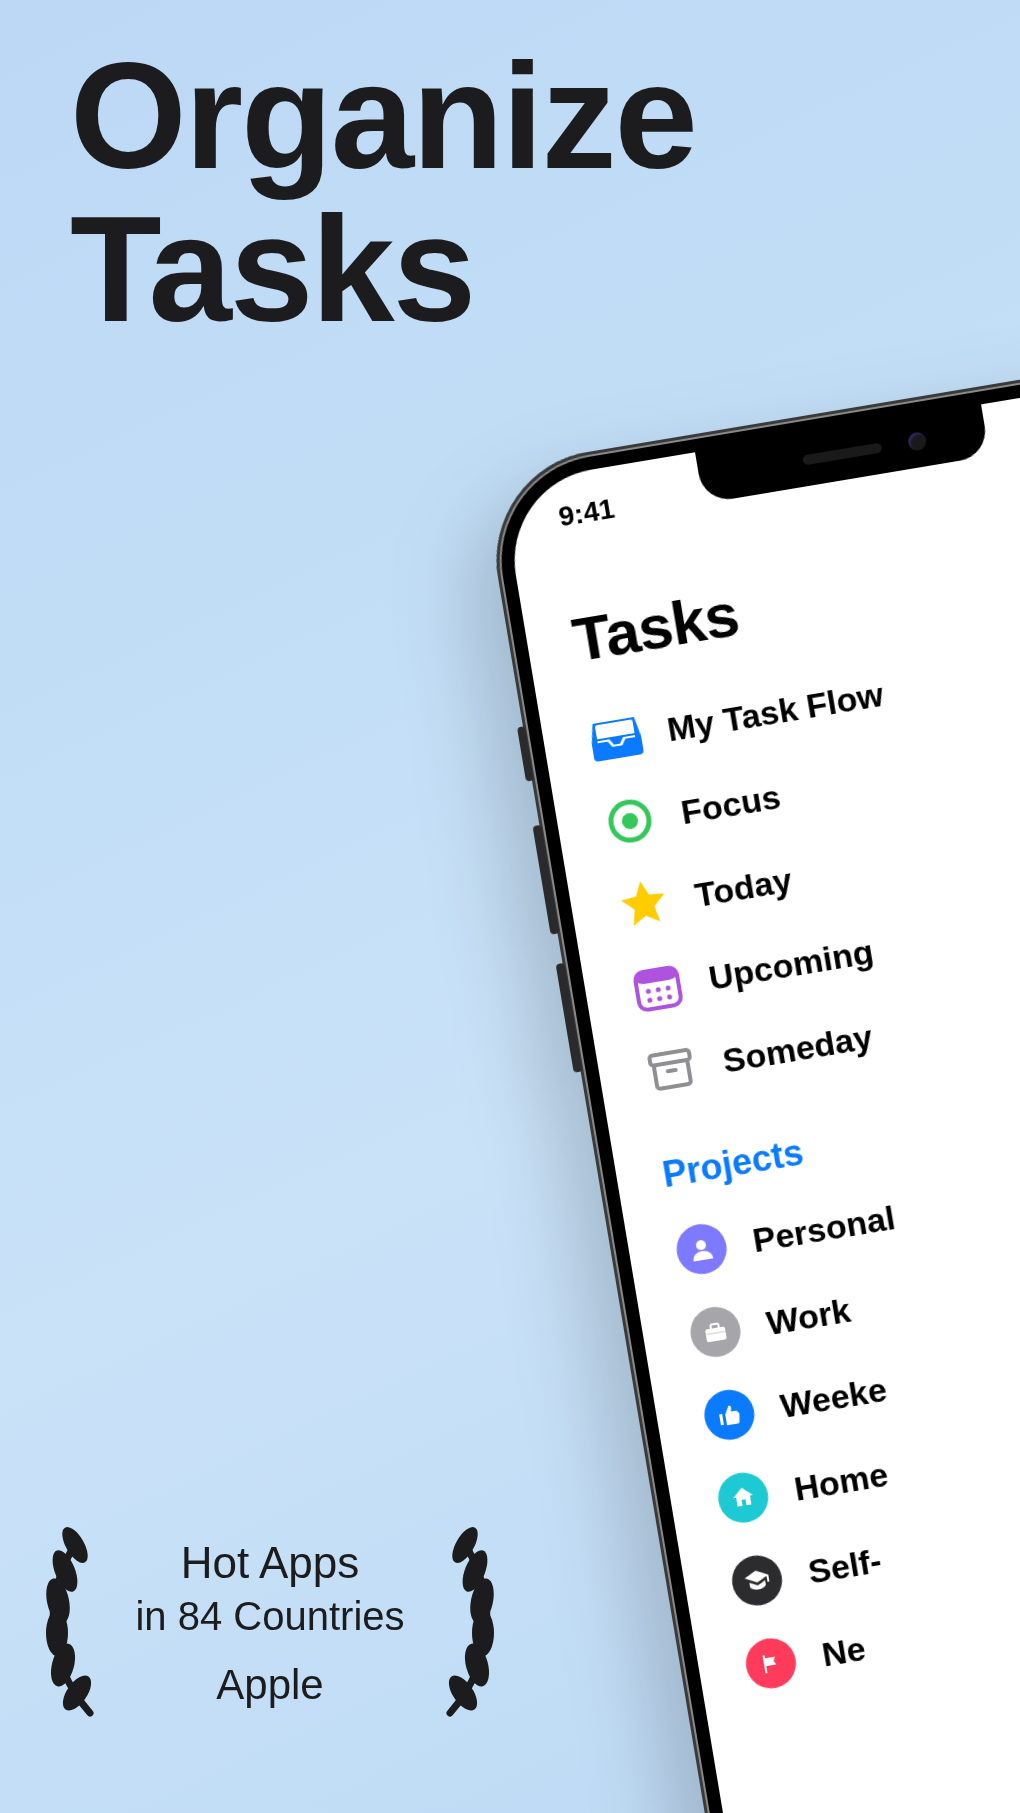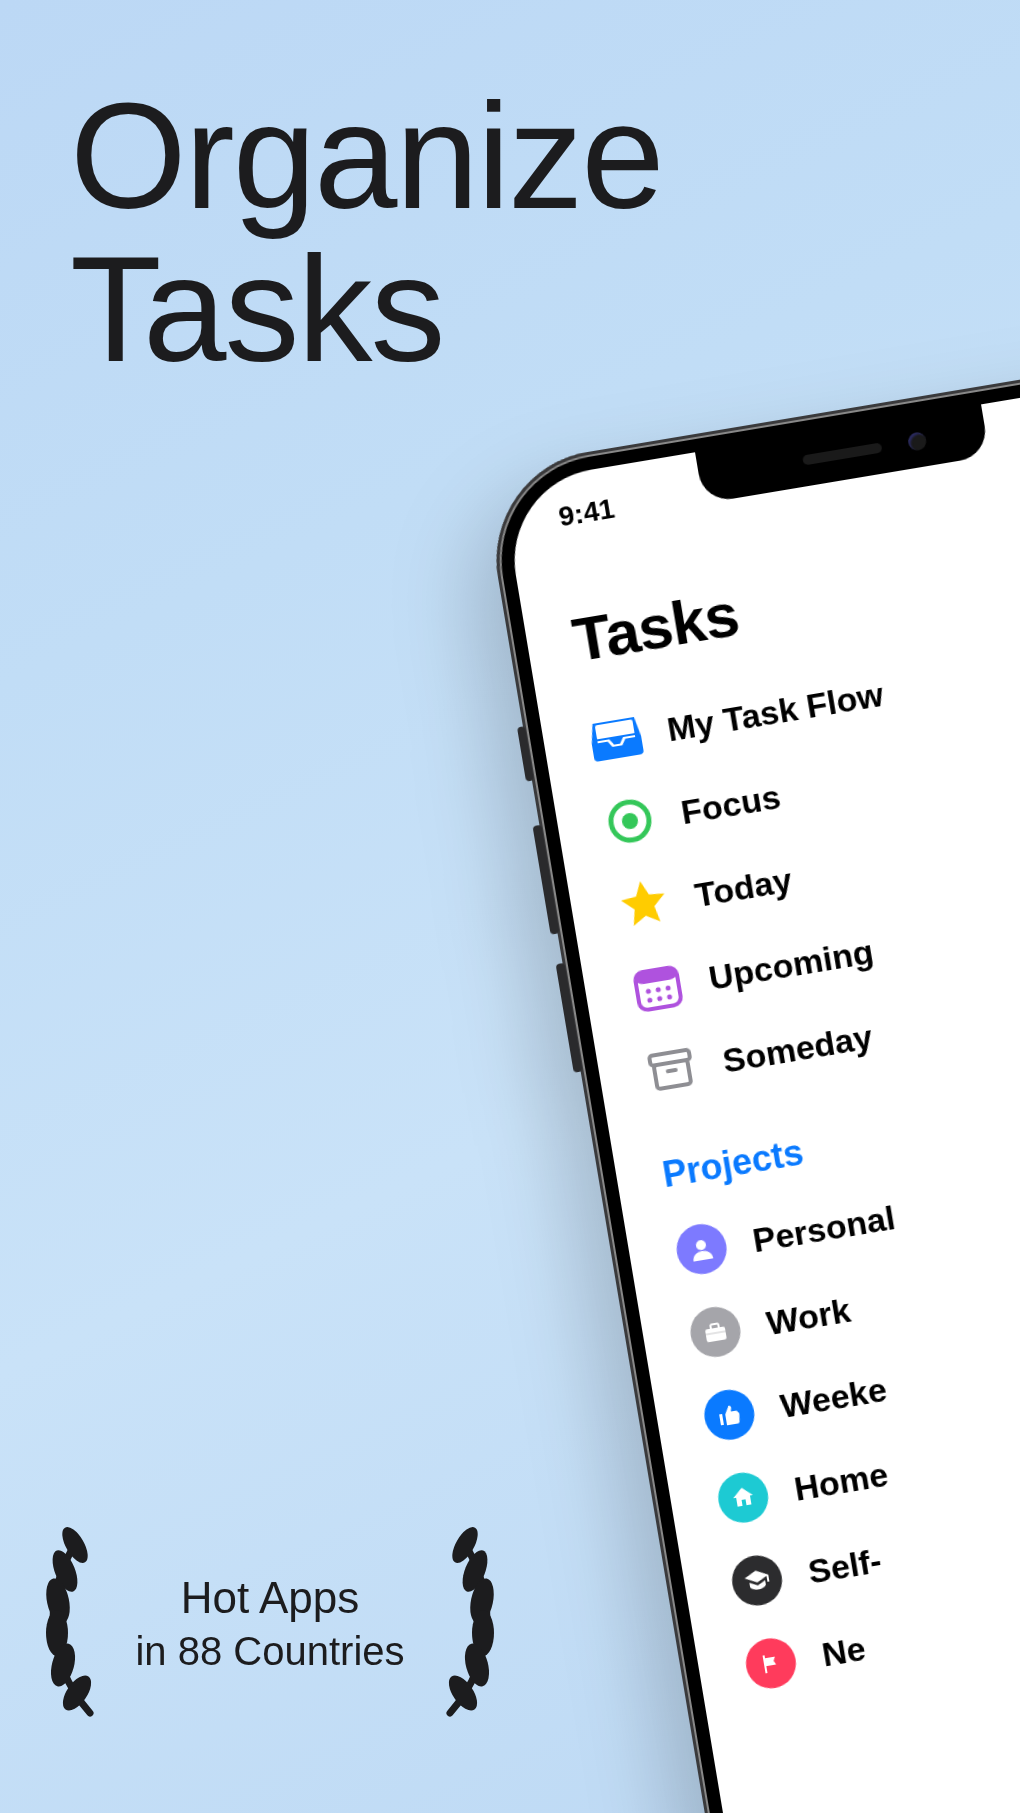--- a/index.html
+++ b/index.html
@@ -8,24 +8,23 @@
     font-family: -apple-system, BlinkMacSystemFont, "Segoe UI", Helvetica, Arial, sans-serif;
     background: linear-gradient(155deg, #bcd8f5 0%, #c1ddf6 30%, #c9e2f8 60%, #bdd9f4 100%);
     position: relative;
   }
   .hero-title {
     position: absolute;
     left: 70px;
     top: 40px;
     font-size: 150px;
     line-height: 1.02;
-    font-weight: 400;
+    font-weight: 700;
     letter-spacing: -2px;
     color: #1c1c1e;
-    margin-top: 40px;
   }
 
   
   .badge {
     position: absolute;
     left: 60px;
     bottom: 90px;
     width: 420px;
     text-align: center;
     color: #1c1c1e;
@@ -168,21 +167,22 @@
         <ellipse cx="40" cy="22" rx="9" ry="20" transform="rotate(-30 40 22)"></ellipse>
         <ellipse cx="30" cy="48" rx="10" ry="22" transform="rotate(-22 30 48)"></ellipse>
         <ellipse cx="23" cy="78" rx="11" ry="23" transform="rotate(-12 23 78)"></ellipse>
         <ellipse cx="22" cy="110" rx="11" ry="23" transform="rotate(0 22 110)"></ellipse>
         <ellipse cx="28" cy="142" rx="11" ry="22" transform="rotate(15 28 142)"></ellipse>
         <ellipse cx="42" cy="170" rx="10" ry="20" transform="rotate(35 42 170)"></ellipse>
       </g>
     </svg>
     <div class="badge-text">
       <div class="badge-line1">Hot Apps</div>
-      <div class="badge-line2">in 88 Countries</div>
+      <div class="badge-line2">in 84 Countries</div>
+      <div class="badge-line3">Apple</div>
     </div>
     <svg class="laurel right" viewBox="0 0 80 200">
       <g fill="#1c1c1e">
         <path d="M55 190 Q20 150 18 100 Q18 55 42 18" stroke="#1c1c1e" stroke-width="7" fill="none" stroke-linecap="round"></path>
         <ellipse cx="40" cy="22" rx="9" ry="20" transform="rotate(-30 40 22)"></ellipse>
         <ellipse cx="30" cy="48" rx="10" ry="22" transform="rotate(-22 30 48)"></ellipse>
         <ellipse cx="23" cy="78" rx="11" ry="23" transform="rotate(-12 23 78)"></ellipse>
         <ellipse cx="22" cy="110" rx="11" ry="23" transform="rotate(0 22 110)"></ellipse>
         <ellipse cx="28" cy="142" rx="11" ry="22" transform="rotate(15 28 142)"></ellipse>
         <ellipse cx="42" cy="170" rx="10" ry="20" transform="rotate(35 42 170)"></ellipse>

